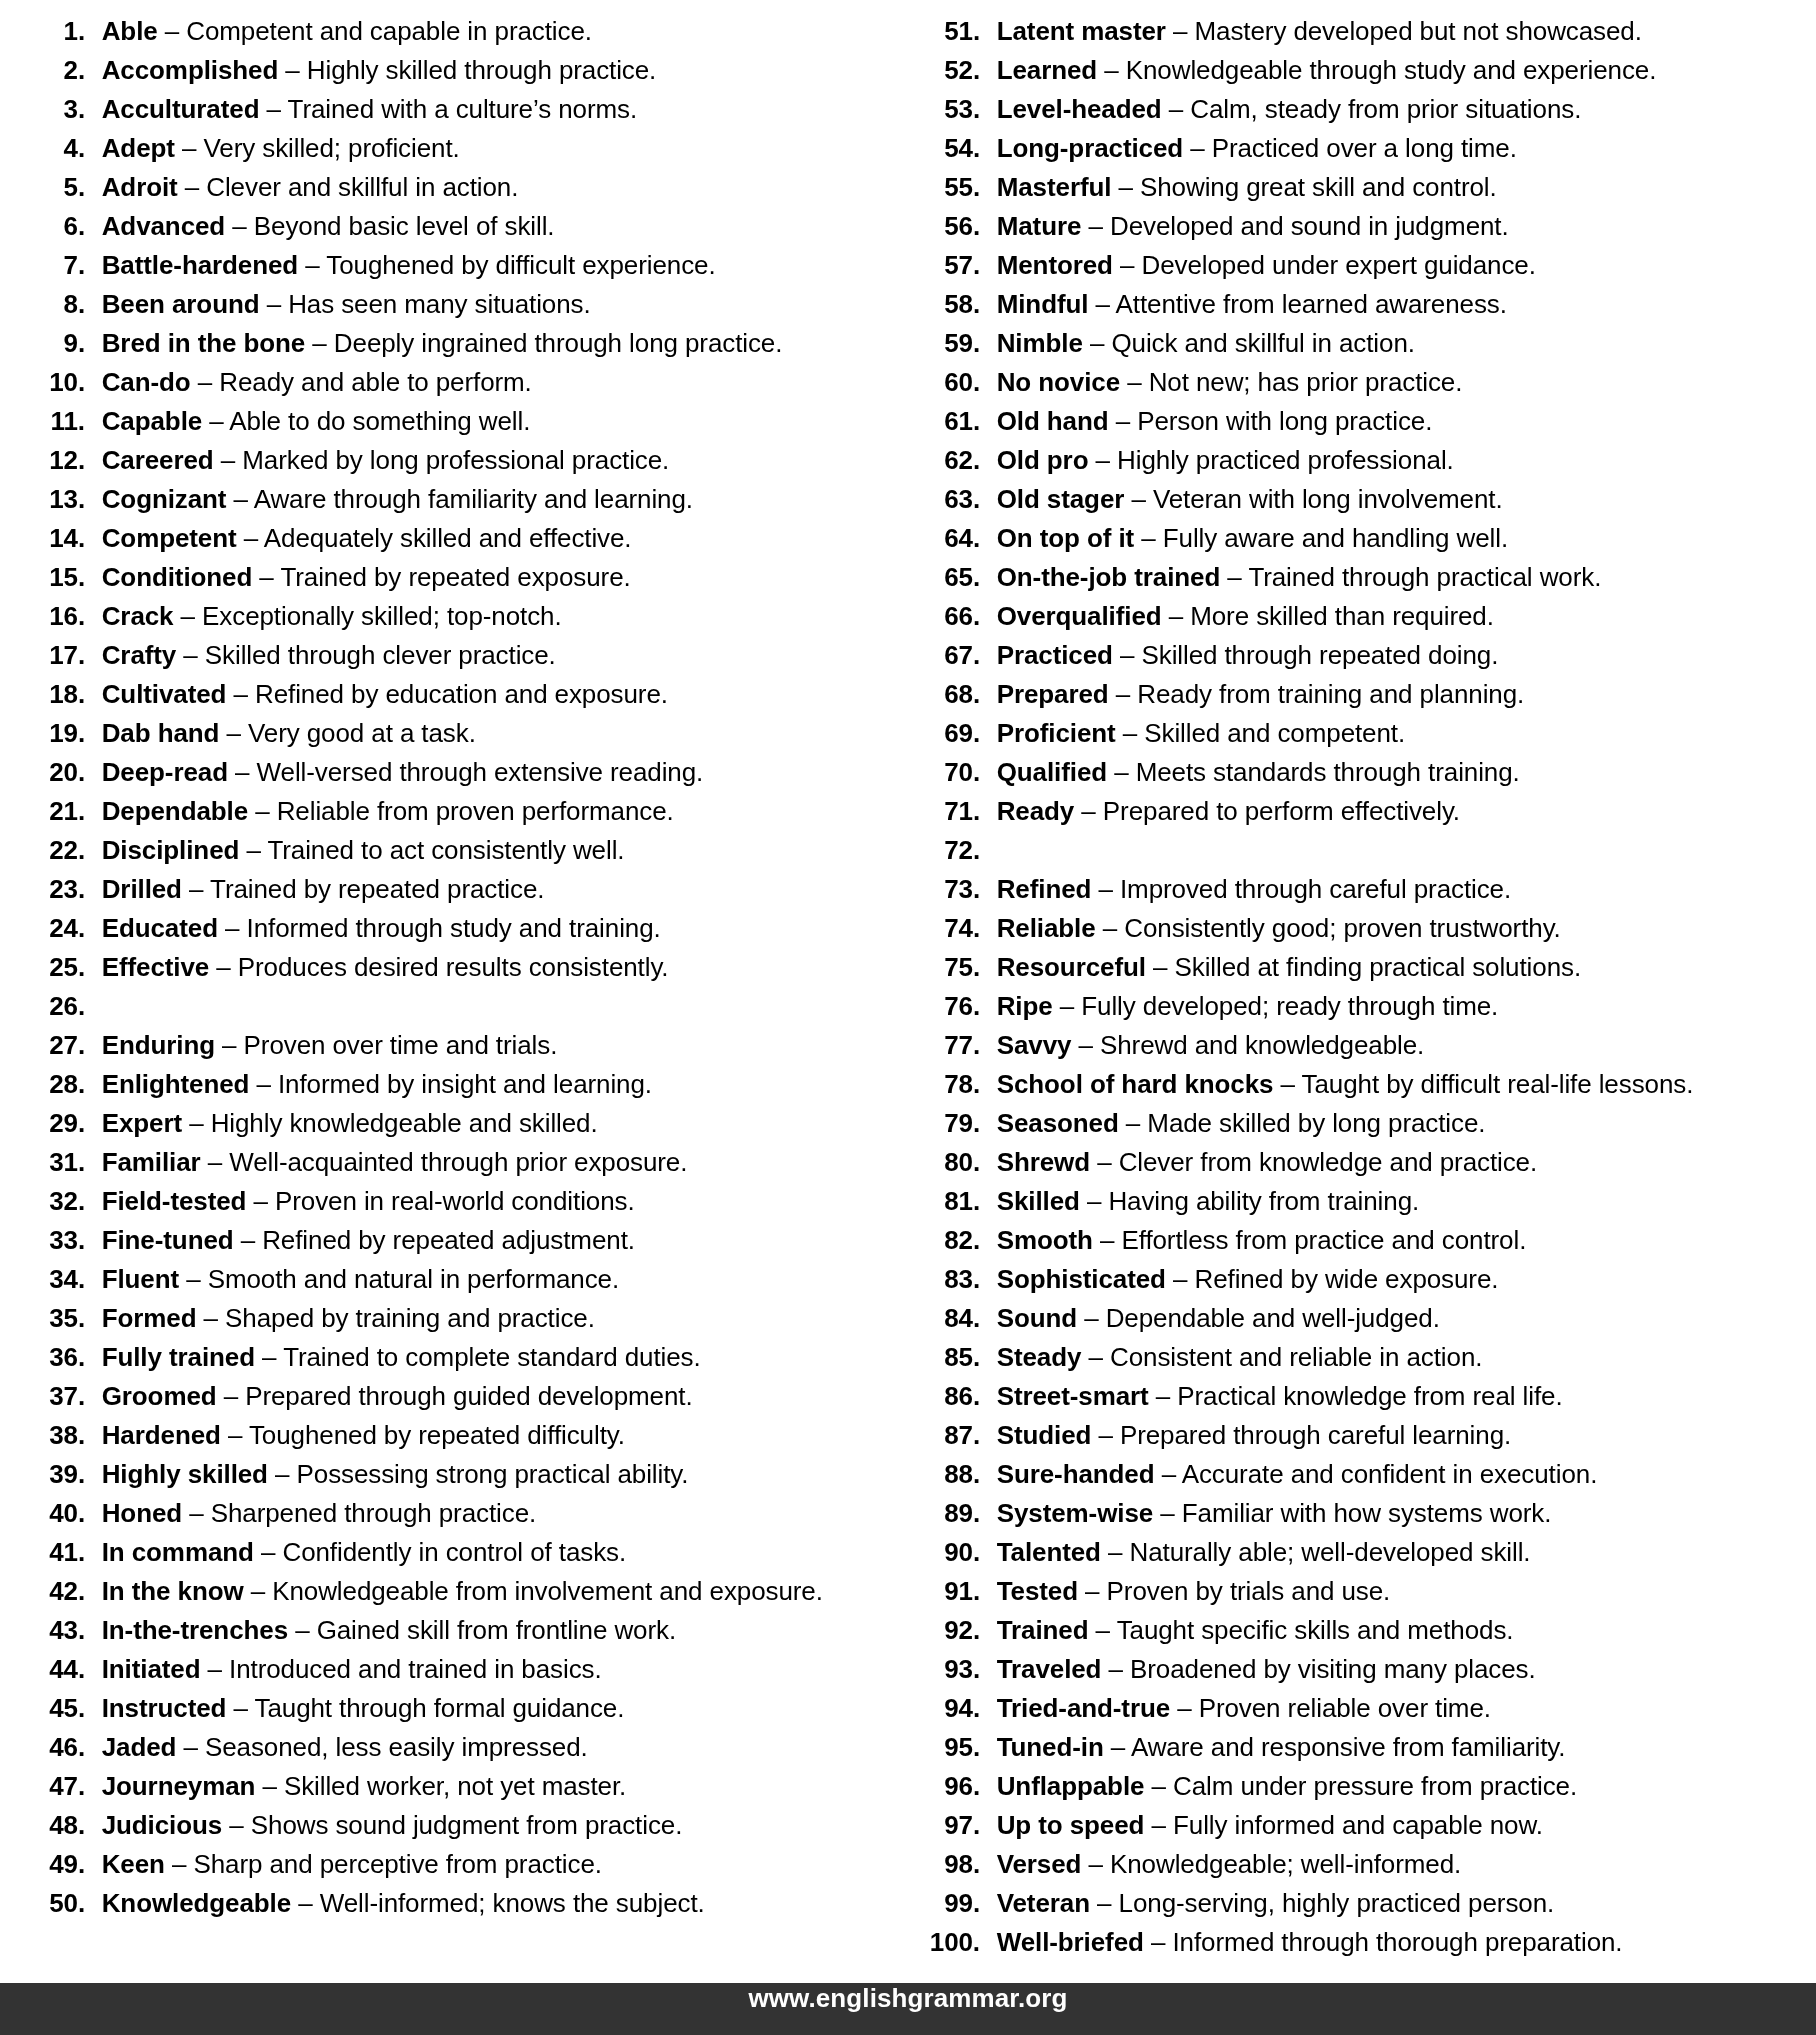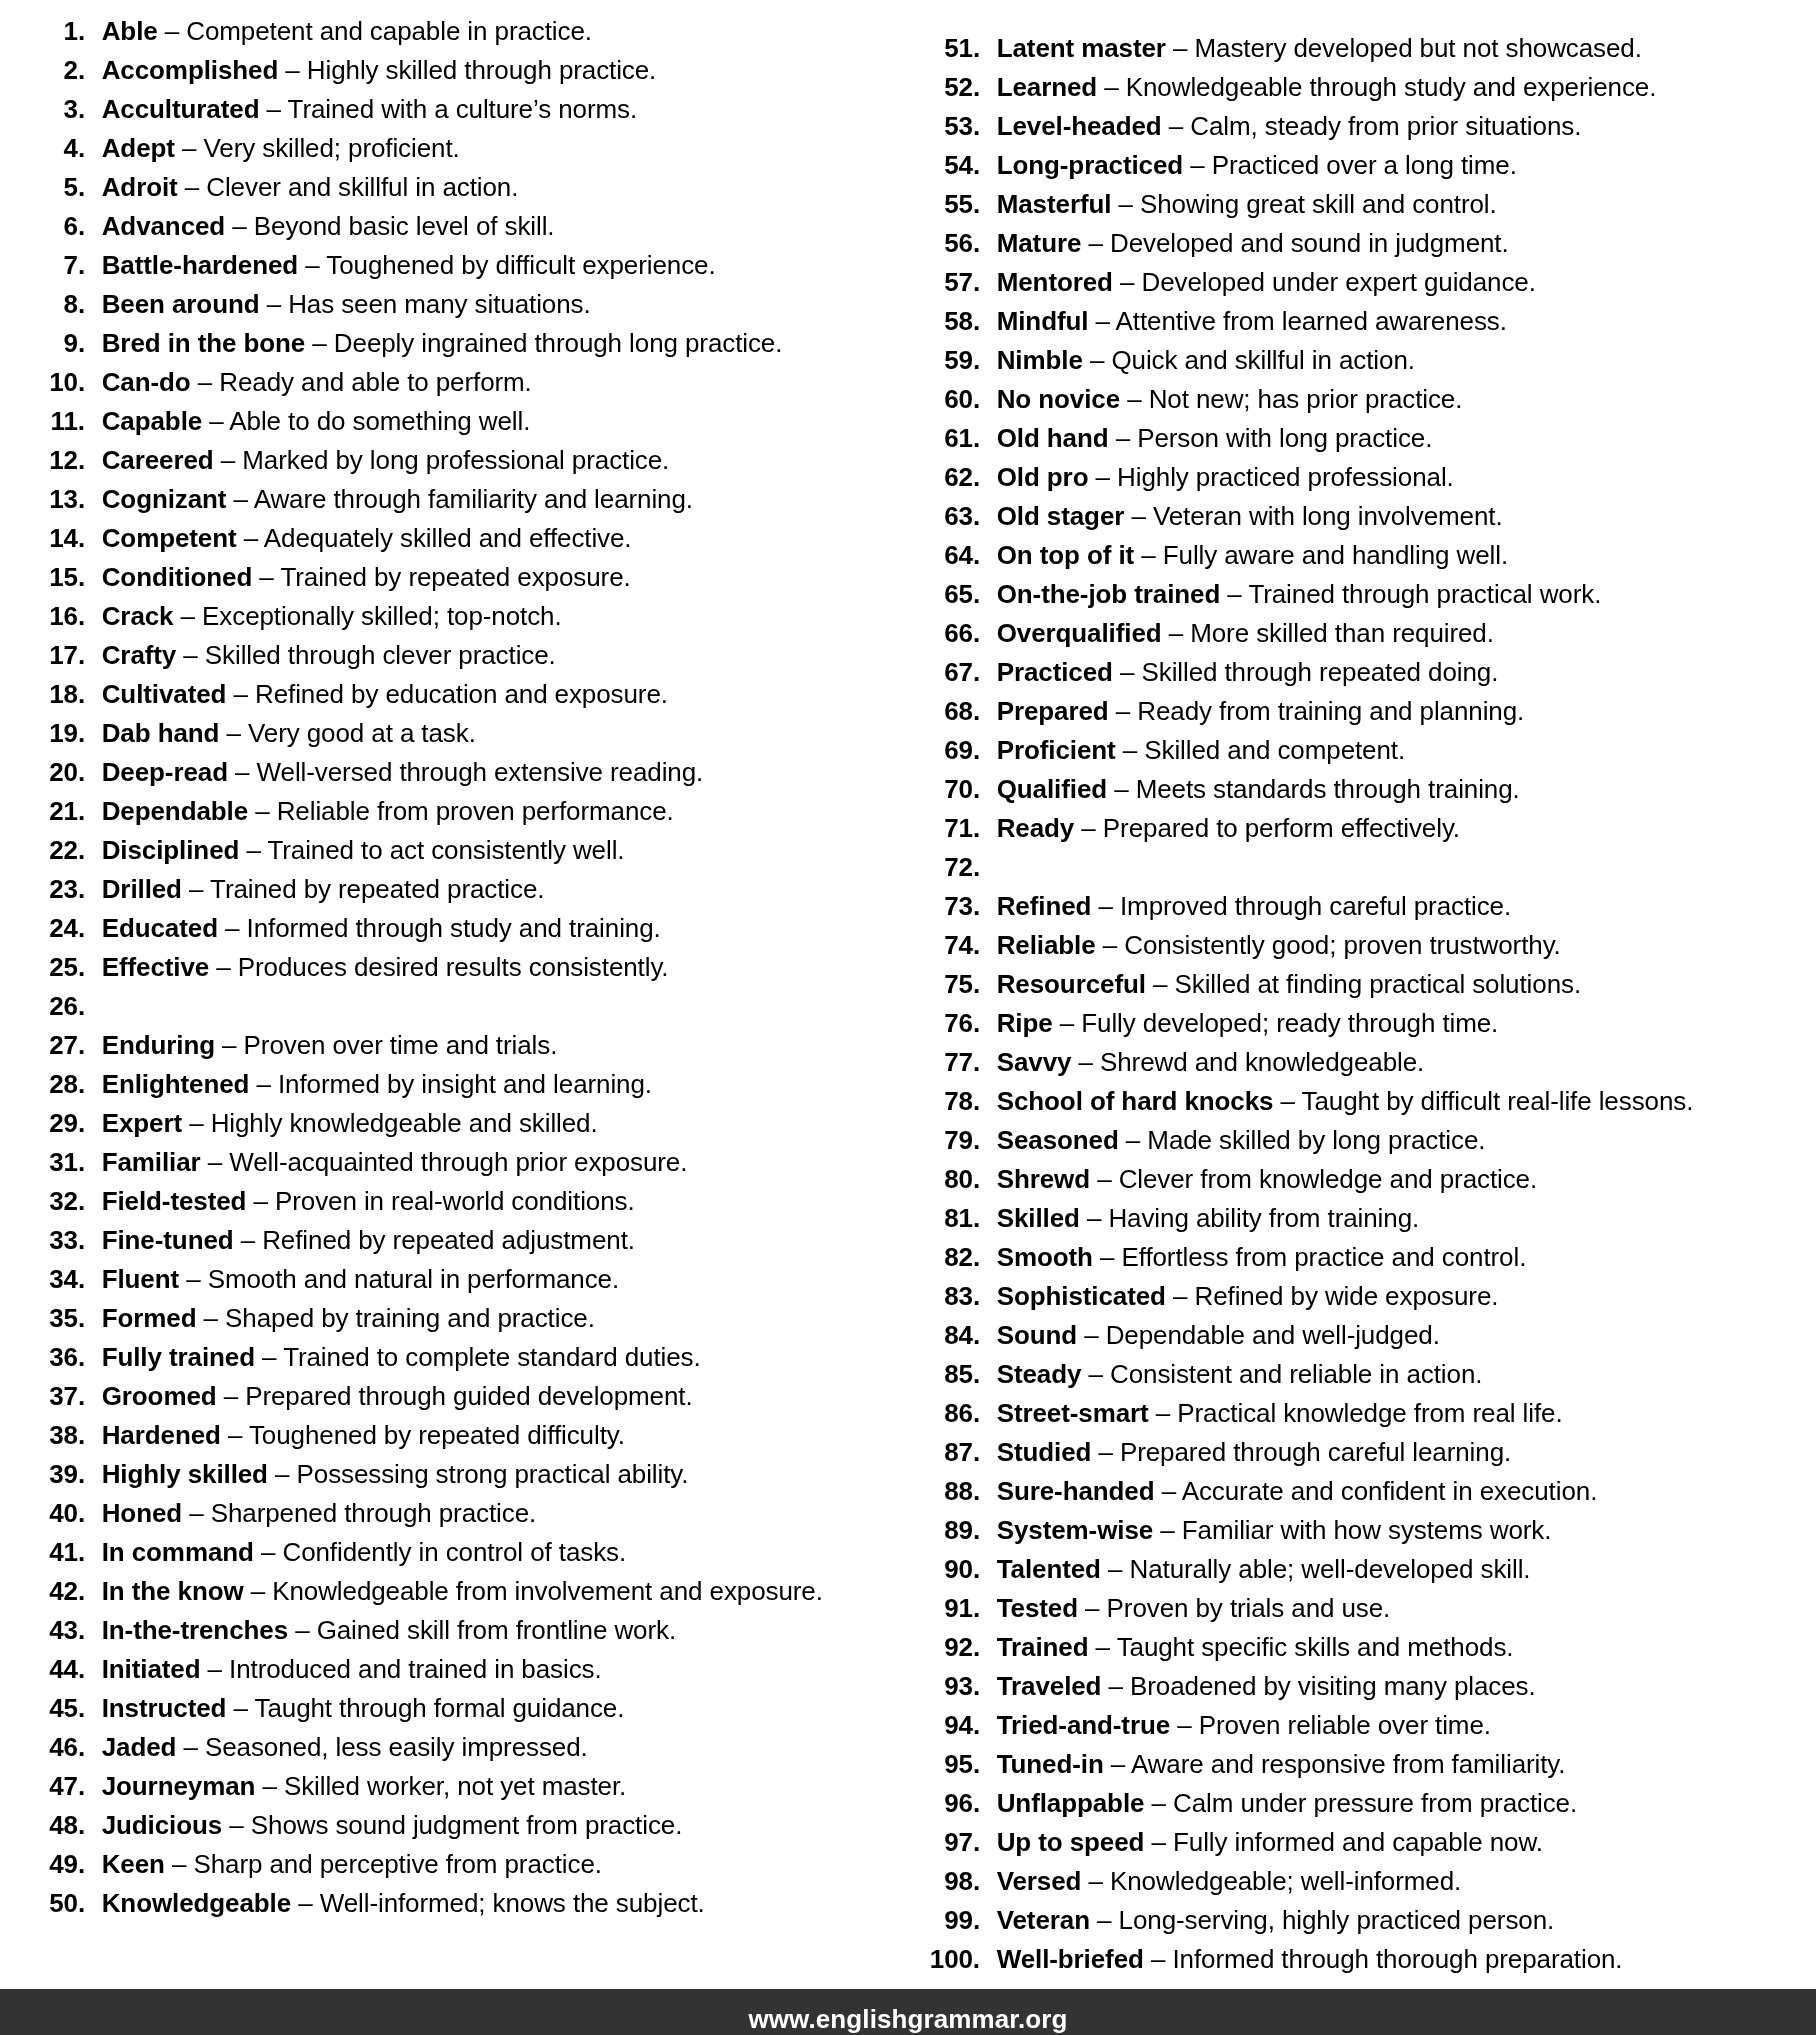--- a/index.html
+++ b/index.html
@@ -32,21 +32,21 @@
     width: 1816px;
     box-sizing: border-box;
   }
 
   .column {
     width: 908px;
     box-sizing: border-box;
   }
 
   .column.left  { padding-left: 22px; padding-right: 3.9px; }
-  .column.right { padding-left: 9px; padding-right: 3.9px; margin-top: 17px; }
+  .column.right { padding-left: 9px; padding-right: 3.9px; }
 
   .entry {
     display: flex;
     flex-direction: row;
     align-items: baseline;
     height: 39px;
     line-height: 39px;
     white-space: nowrap;
     font-size: 26px;
   }
@@ -75,24 +75,24 @@
 
   .entry-def {
     font-weight: normal;
   }
 
   .footer-bar {
     position: absolute;
     left: 0;
     bottom: 0;
     width: 1816px;
-    height: 46px;
+    height: 52px;
     background: #333333;
     display: flex;
-    align-items: flex-end;
+    align-items: flex-start;
     justify-content: center;
   }
 
   .footer-text {
     color: #ffffff;
     font-weight: bold;
     font-size: 26px;
     letter-spacing: 0.1px;
     font-family: "Liberation Sans", sans-serif;
   }

